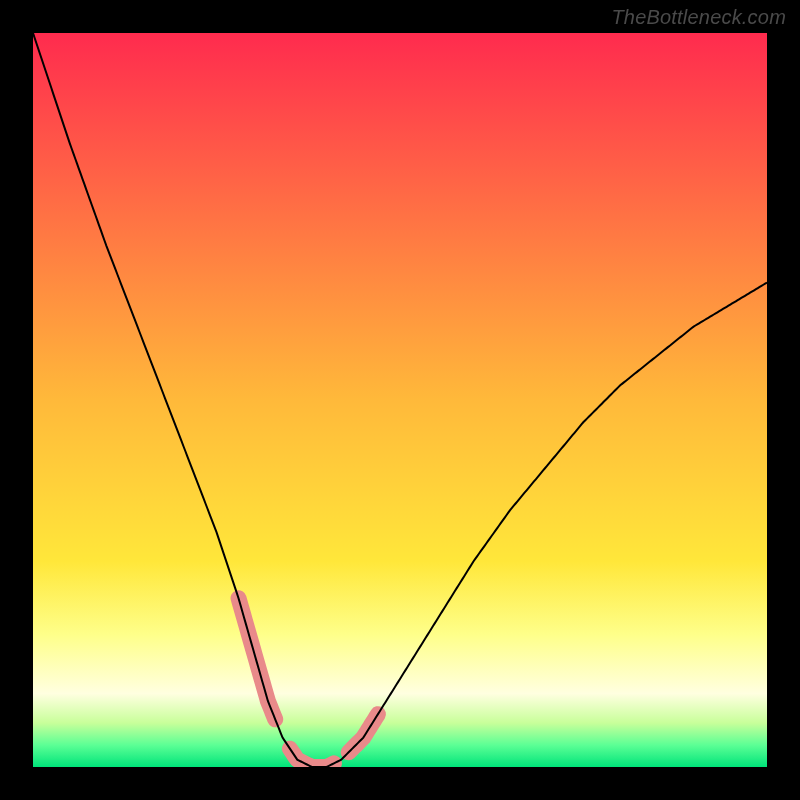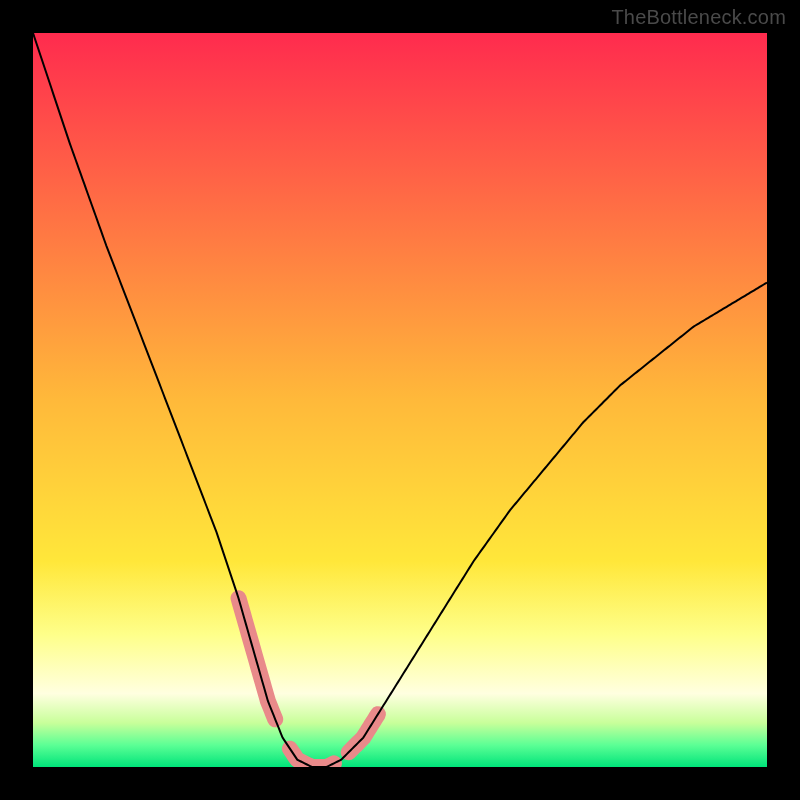--- a/index.html
+++ b/index.html
@@ -28,20 +28,21 @@
   }
   .watermark {
     position: absolute;
     top: 6px;
     right: 14px;
     color: #4a4a4a;
     font-size: 20px;
     font-weight: 500;
     letter-spacing: 0.2px;
     user-select: none;
+    font-style: italic;
   }
   svg {
     display: block;
   }
 </style>
 </head>
 <body>
 
 <div class="frame">
   <div class="watermark">TheBottleneck.com</div>

